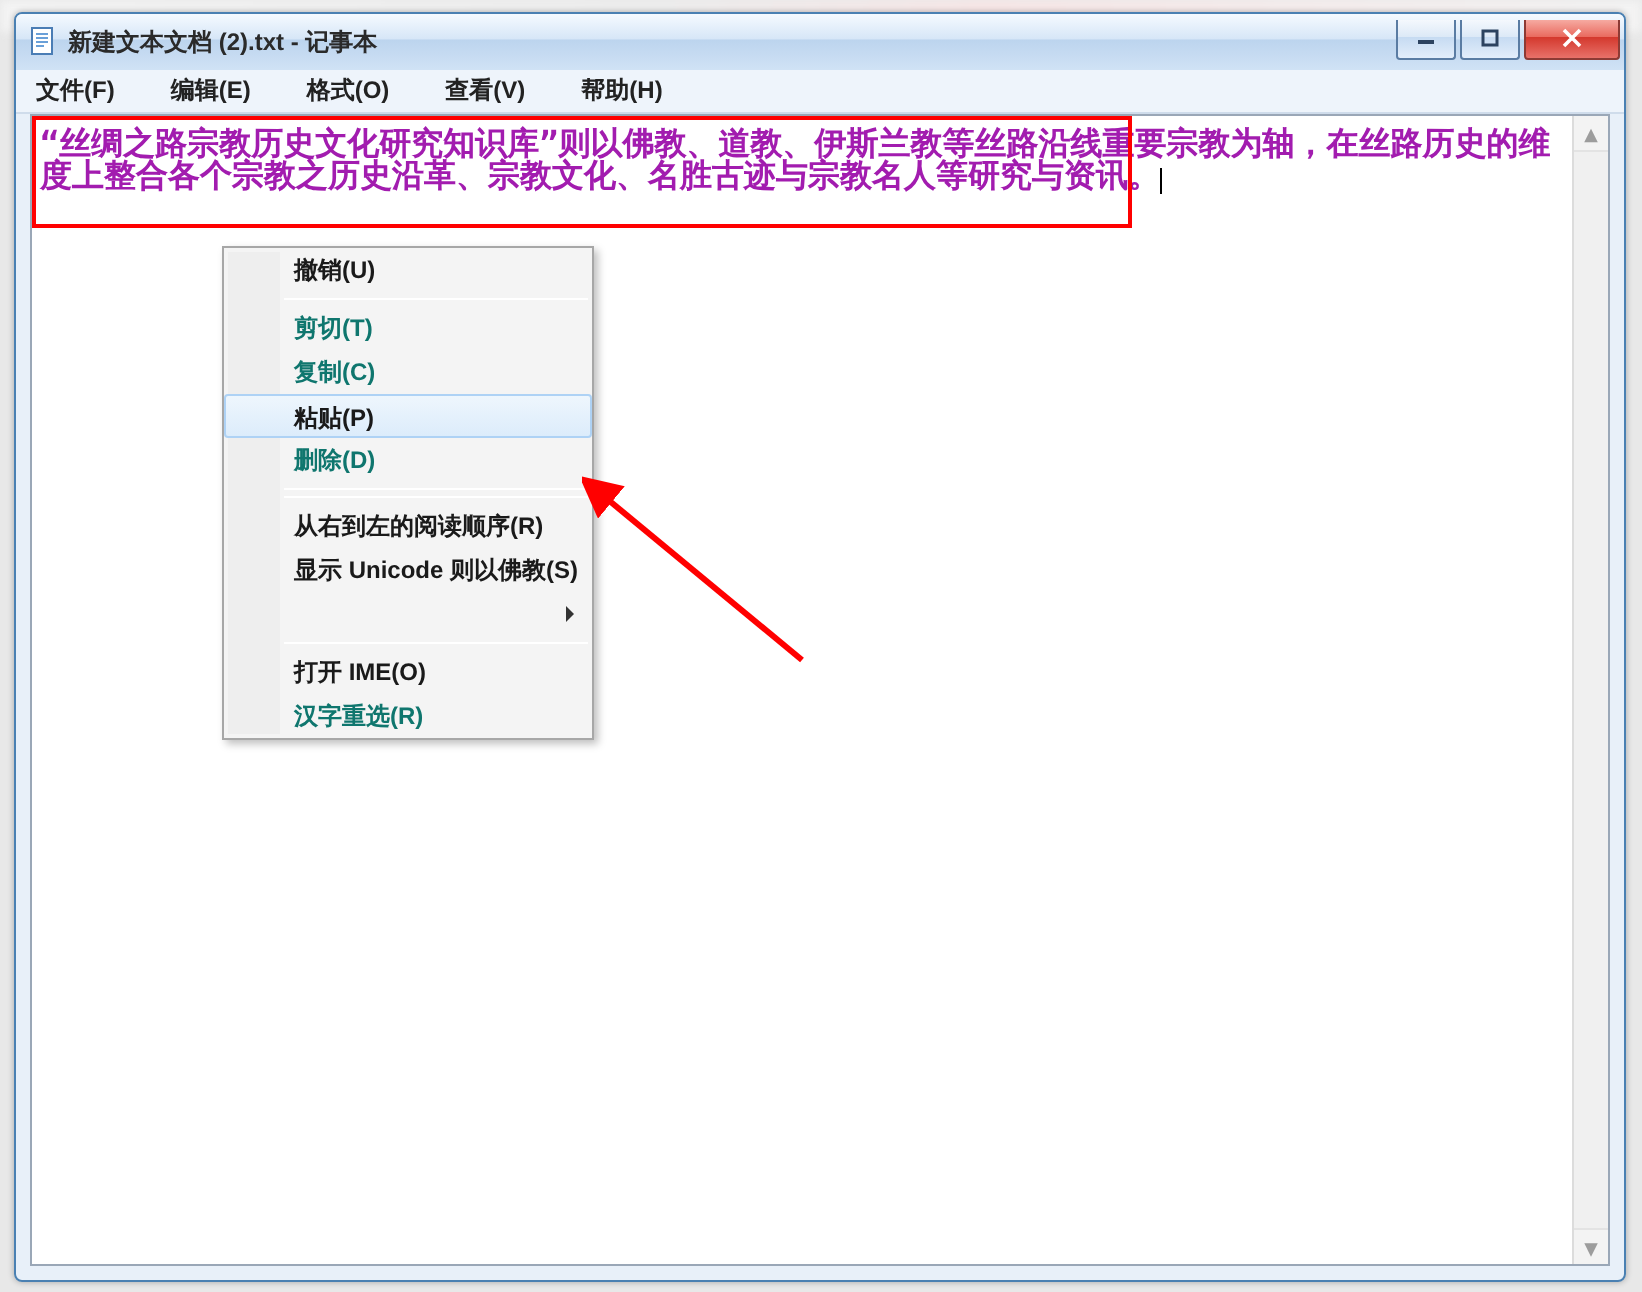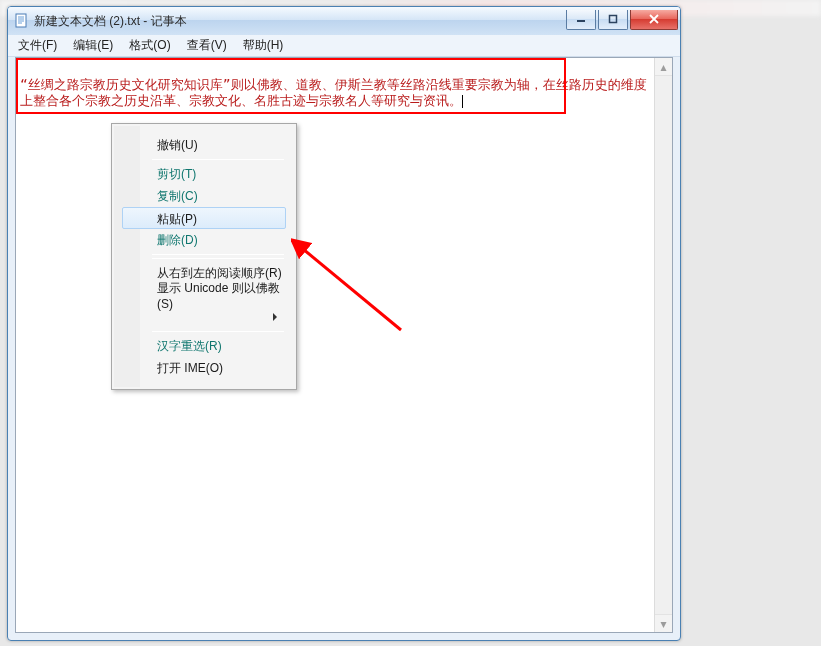--- a/index.html
+++ b/index.html
@@ -16,26 +16,27 @@
   .bg-blur {
     position: absolute;
     top: 0; left: 0; width: 821px; height: 16px;
     background: linear-gradient(90deg,#f3f3f3 0,#ededed 40%,#f7e6e6 60%,#f3f3f3 100%);
     filter: blur(2px);
   }
   
   .window {
     position: absolute;
     left: 7px; top: 6px;
-    width: 674px; height: 635px;
+    width: 806px; height: 635px;
     border: 1px solid #4a80b2;
     border-radius: 4px;
     background: linear-gradient(180deg,#d6e4f4 0,#c7dbf0 40px,#e8f0f9 40px,#e8f0f9 100%);
     box-shadow: 0 0 3px rgba(0,0,0,.3);
     overflow: hidden;
+    font-weight: bold;
   }
   .titlebar {
     height: 28px;
     display: flex;
     align-items: center;
     padding: 0 0 0 6px;
     background: linear-gradient(180deg,#f5faff 0,#d6e6f7 45%,#bcd4ee 46%,#d0e2f5 100%);
   }
   .titlebar-icon {
     width: 16px; height: 16px;
@@ -58,38 +59,39 @@
     width:48px;
     background: linear-gradient(180deg,#f6aaa1 0,#e9695e 45%,#d4392e 46%,#e87169 100%);
     border-color:#8d3a34;
   }
   .menubar {
     height:22px;
     display:flex; align-items:flex-end;
     padding:0 2px;
     background:#eef4fb;
     border-bottom:1px solid #cfdceb;
+    gap:12px;
   }
   .menu-item { padding:2px 8px; color:#222; border-radius:2px; }
   .client {
     position:absolute;
     left:7px; top:50px; right:7px; bottom:7px;
     background:#fff;
     border:1px solid #9aa7b7;
   }
   .textarea {
     position:absolute;
     left:0; top:0; right:18px; bottom:0;
-    padding:19px 4px;
+    padding:6px 4px;
     font-family:"SimSun","NSimSun",monospace;
-    font-size:13px;
+    font-size:16px;
     line-height:16px;
     white-space:pre-wrap;
     word-break:break-all;
-    color:#b91c1c;
+    color:#a21caf;
   }
   .cursor {
     display:inline-block;
     width:1px; height:13px;
     background:#000;
     vertical-align:text-bottom;
   }
   .vscroll {
     position:absolute;
     right:0; top:0; bottom:0; width:18px;
@@ -113,21 +115,21 @@
     pointer-events:none;
   }
   
   .ctx {
     position:absolute;
     left:103px; top:116px;
     width:186px;
     background:#f4f4f4;
     border:1px solid #a7a7a7;
     box-shadow:2px 2px 4px rgba(0,0,0,.25);
-    padding:10px;
+    padding:0;
   }
   .ctx-inner {
     background:#f4f4f4;
   }
   .ctx-gutter {
     position:absolute;
     left:2px; top:2px; bottom:2px; width:26px;
     background:#eeeeee;
   }
   .ctx-item {
@@ -247,25 +249,25 @@
       <div class="ctx-item">
           <span>从右到左的阅读顺序(R)</span>
         </div>
       <div class="ctx-item">
           <span>显示 Unicode 则以佛教(S)</span>
         </div>
       <div class="ctx-item">
         <span class="ctx-sub-ar"></span>
       </div>
       <div class="ctx-sep"></div>
+      <div class="ctx-item">
+          <span>打开 IME(O)</span>
+        </div>
       <div class="ctx-item disabled">
           <span>汉字重选(R)</span>
-        </div>
-      <div class="ctx-item">
-          <span>打开 IME(O)</span>
         </div>
     </div>
   </div>
 
   <svg class="arrow-annot" viewBox="0 0 120 120">
     <defs>
       <marker id="ah" viewBox="0 0 12 12" refX="2" refY="6" markerWidth="7" markerHeight="7" orient="auto">
         <path d="M0 0 L12 6 L0 12 z" fill="#ff0000"></path>
       </marker>
     </defs>

